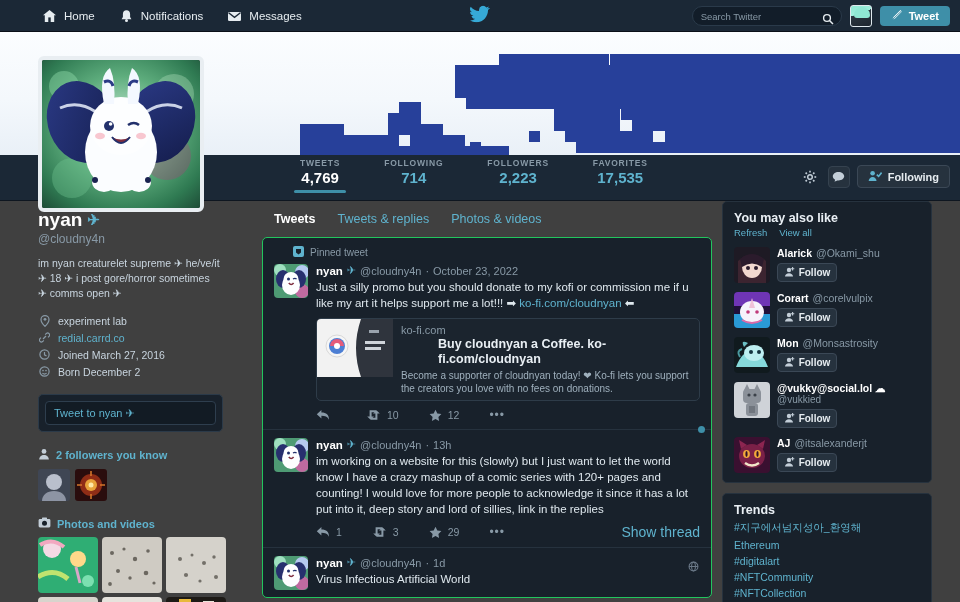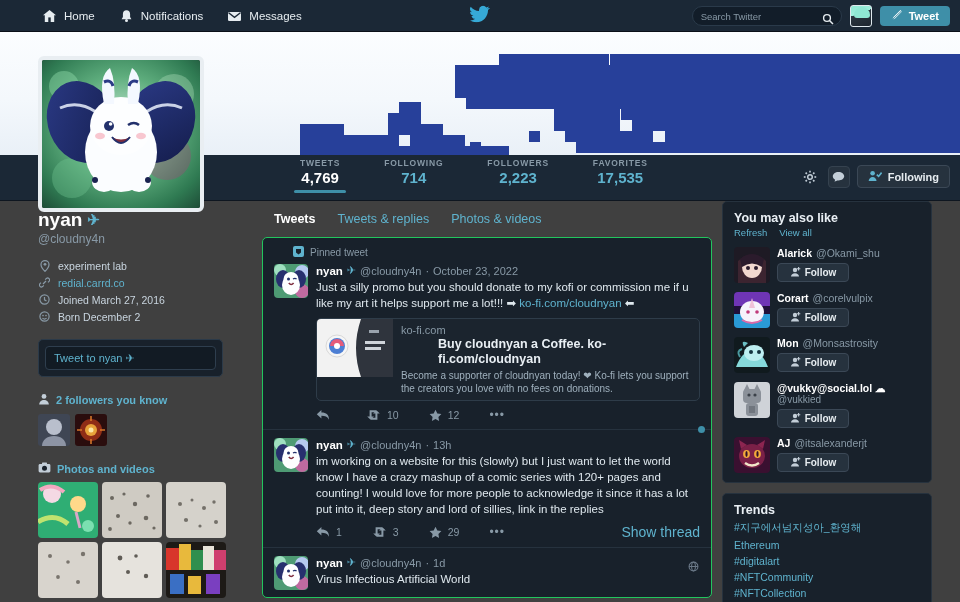--- a/index.html
+++ b/index.html
@@ -135,21 +135,21 @@
   .panel { background:#18212b; border:1px solid #26323e; border-radius:5px; padding:9px 11px; margin-bottom:10px; }
   .panel h3 { font-size:12.5px; color:#e9eff4; font-weight:bold; }
   .panel .sub { font-size:9.5px; color:#5fb3ce; margin-top:2px; display:flex; gap:12px; }
   .sug { margin-top:9px; display:flex; gap:7px; }
   .sug-av { width:36px; height:36px; border-radius:4px; overflow:hidden; flex:0 0 36px; position:relative; }
   .sug-body { min-width:0; flex:1;}
   .sug-name { font-size:10.5px; color:#fff; font-weight:bold; display:flex; gap:4px; align-items:baseline; flex-wrap:wrap;}
   .sug-name i { font-style:normal; color:#8899a6; font-weight:normal; }
   .sug-h2 { font-size:10px; color:#8899a6; }
   .follow-btn {
-    margin-top:4px; height:19px; width:72px; background:#26323e; border:1px solid #3b4856;
+    margin-top:4px; height:19px; width:60px; background:#26323e; border:1px solid #3b4856;
     border-radius:4px; display:flex; align-items:center; justify-content:center; gap:4px;
     font-size:10px; font-weight:bold; color:#e6ecf0; cursor:pointer;
   }
   .trend { font-size:10.5px; color:#5fb3ce; margin-top:4px; cursor:pointer; }
 </style>
 </head>
 <body>
 
 <div class="page">
 
@@ -372,20 +372,25 @@
 
   <div class="content">
 
     <div class="colL">
       <div class="pname">
         <span>nyan</span>
         <span style="color:#5fb3ce;font-size:15px;">✈</span>
       </div>
       <div class="phandle">@cloudny4n</div>
 
+      <div class="pbio">
+        <div class="ln">im nyan creaturelet supreme ✈ he/ve/it</div>
+        <div class="ln">✈ 18 ✈ i post gore/horror sometimes</div>
+        <div class="ln">✈ comms open ✈</div>
+      </div>
 
       <div class="meta">
         <div class="meta-row">
           <span class="mi">
             <svg width="10" height="12" viewBox="0 0 10 12">
                 <path d="M5 .6C2.8.6 1 2.3 1 4.4 1 7.3 5 11.4 5 11.4S9 7.3 9 4.4C9 2.3 7.2.6 5 .6z" stroke="#8899a6" stroke-width="1.2" fill="none"></path>
                 <circle cx="5" cy="4.3" r="1.4" fill="#8899a6"></circle>
               </svg>
           </span>
           <span>experiment lab</span>

